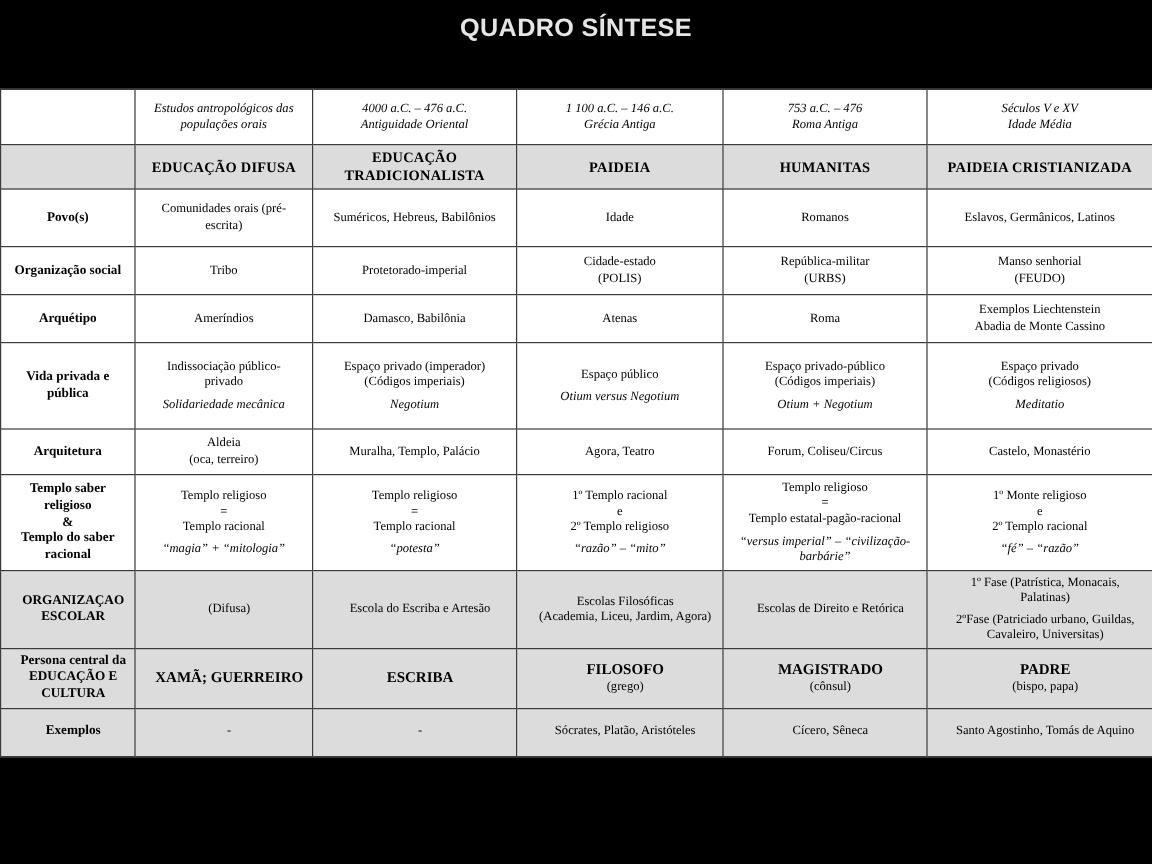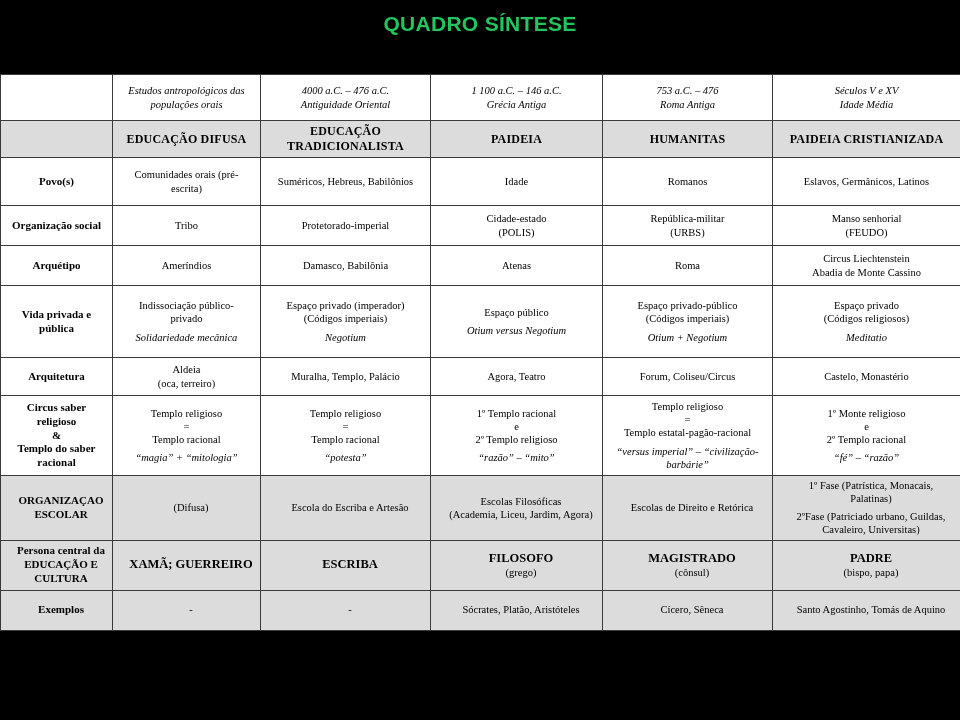--- a/index.html
+++ b/index.html
@@ -13,21 +13,21 @@
     position: relative;
     width: 960px; height: 720px;
     background: #000000;
     overflow: hidden;
   }
   #title {
     position: absolute;
     top: 0; left: 0;
     width: 960px; height: 48px;
     display: flex; align-items: center; justify-content: center;
-    color: #22c55e;
+    color: #e5e5e5;
     font-family: "Liberation Sans", sans-serif;
     font-weight: bold;
     font-size: 21px;
     letter-spacing: 0.3px;
   }
   #table-wrap {
     position: absolute;
     top: 72px; left: 0;
     width: 960px;
     background: #fdba74;
@@ -207,21 +207,21 @@
           <td>
             <span class="cell-line">Damasco, Babilônia</span>
           </td>
           <td>
             <span class="cell-line">Atenas</span>
           </td>
           <td>
             <span class="cell-line">Roma</span>
           </td>
           <td>
-            <span class="cell-line">Circus Liechtenstein</span>
+            <span class="cell-line">Exemplos Liechtenstein</span>
             <span class="cell-line">Abadia de Monte Cassino</span>
           </td>
         </tr>
 
         <tr class="r-vida">
           <td class="rowlabel">
             <span class="cell-line">Vida privada e</span>
             <span class="cell-line">pública</span>
           </td>
           <td>
@@ -270,21 +270,21 @@
           <td>
             <span class="cell-line">Forum, Coliseu/Circus</span>
           </td>
           <td>
             <span class="cell-line">Castelo, Monastério</span>
           </td>
         </tr>
 
         <tr class="r-templo">
           <td class="rowlabel">
-            <span class="cell-line">Circus saber</span>
+            <span class="cell-line">Templo saber</span>
             <span class="cell-line">religioso</span>
             <span class="cell-line">&amp;</span>
             <span class="cell-line">Templo do saber</span>
             <span class="cell-line">racional</span>
           </td>
           <td>
             <span class="cell-line">Templo religioso</span>
             <span class="cell-line">=</span>
             <span class="cell-line">Templo racional</span>
             <span class="sep-space"></span>

